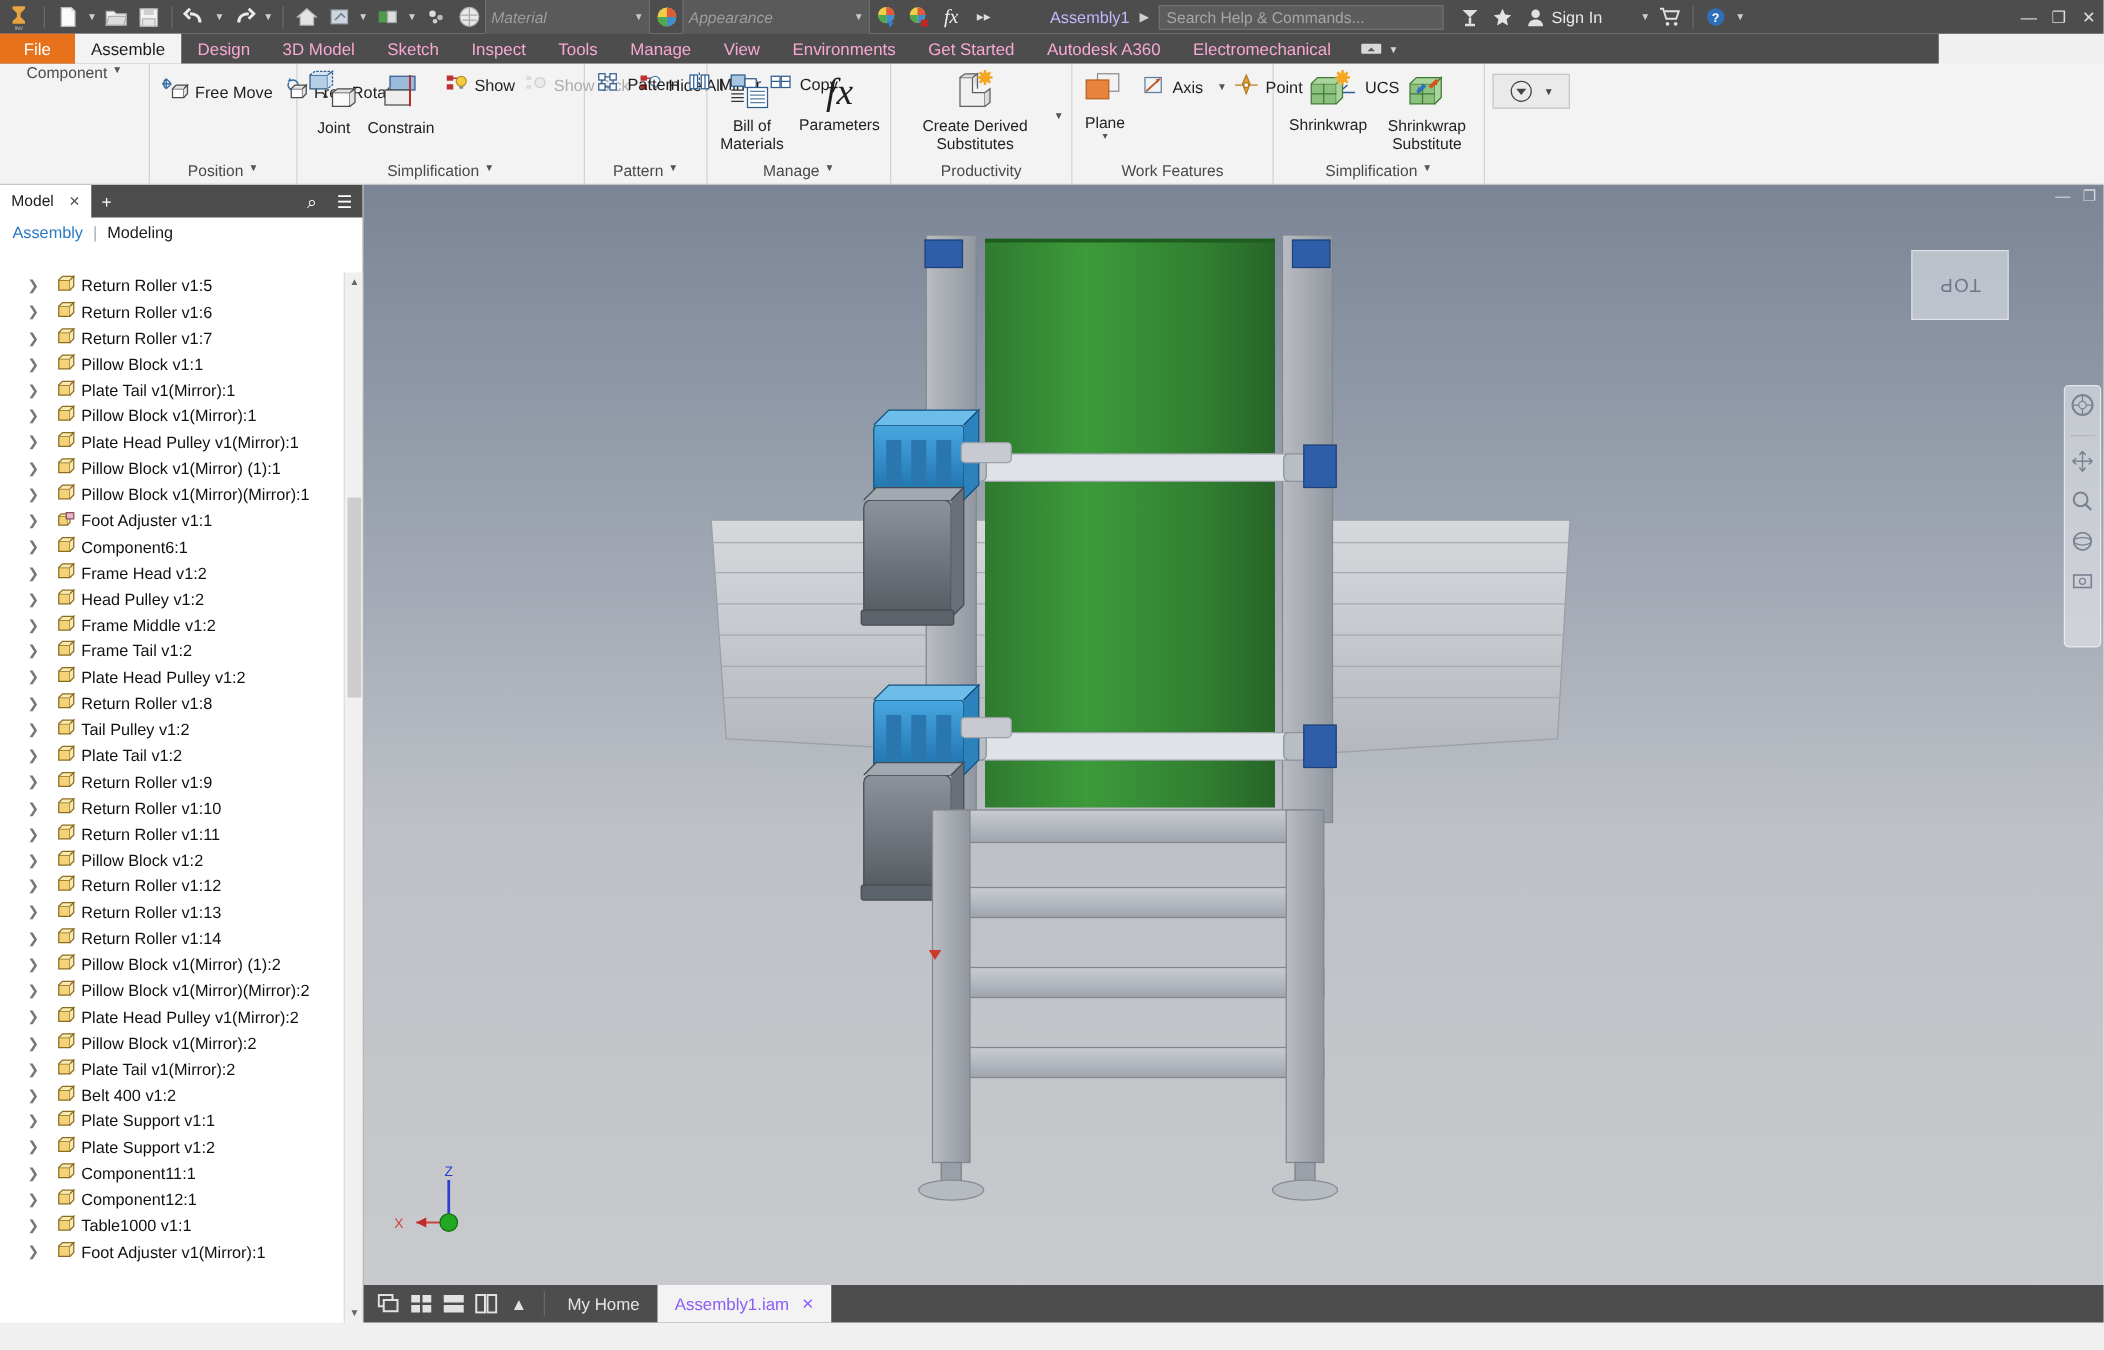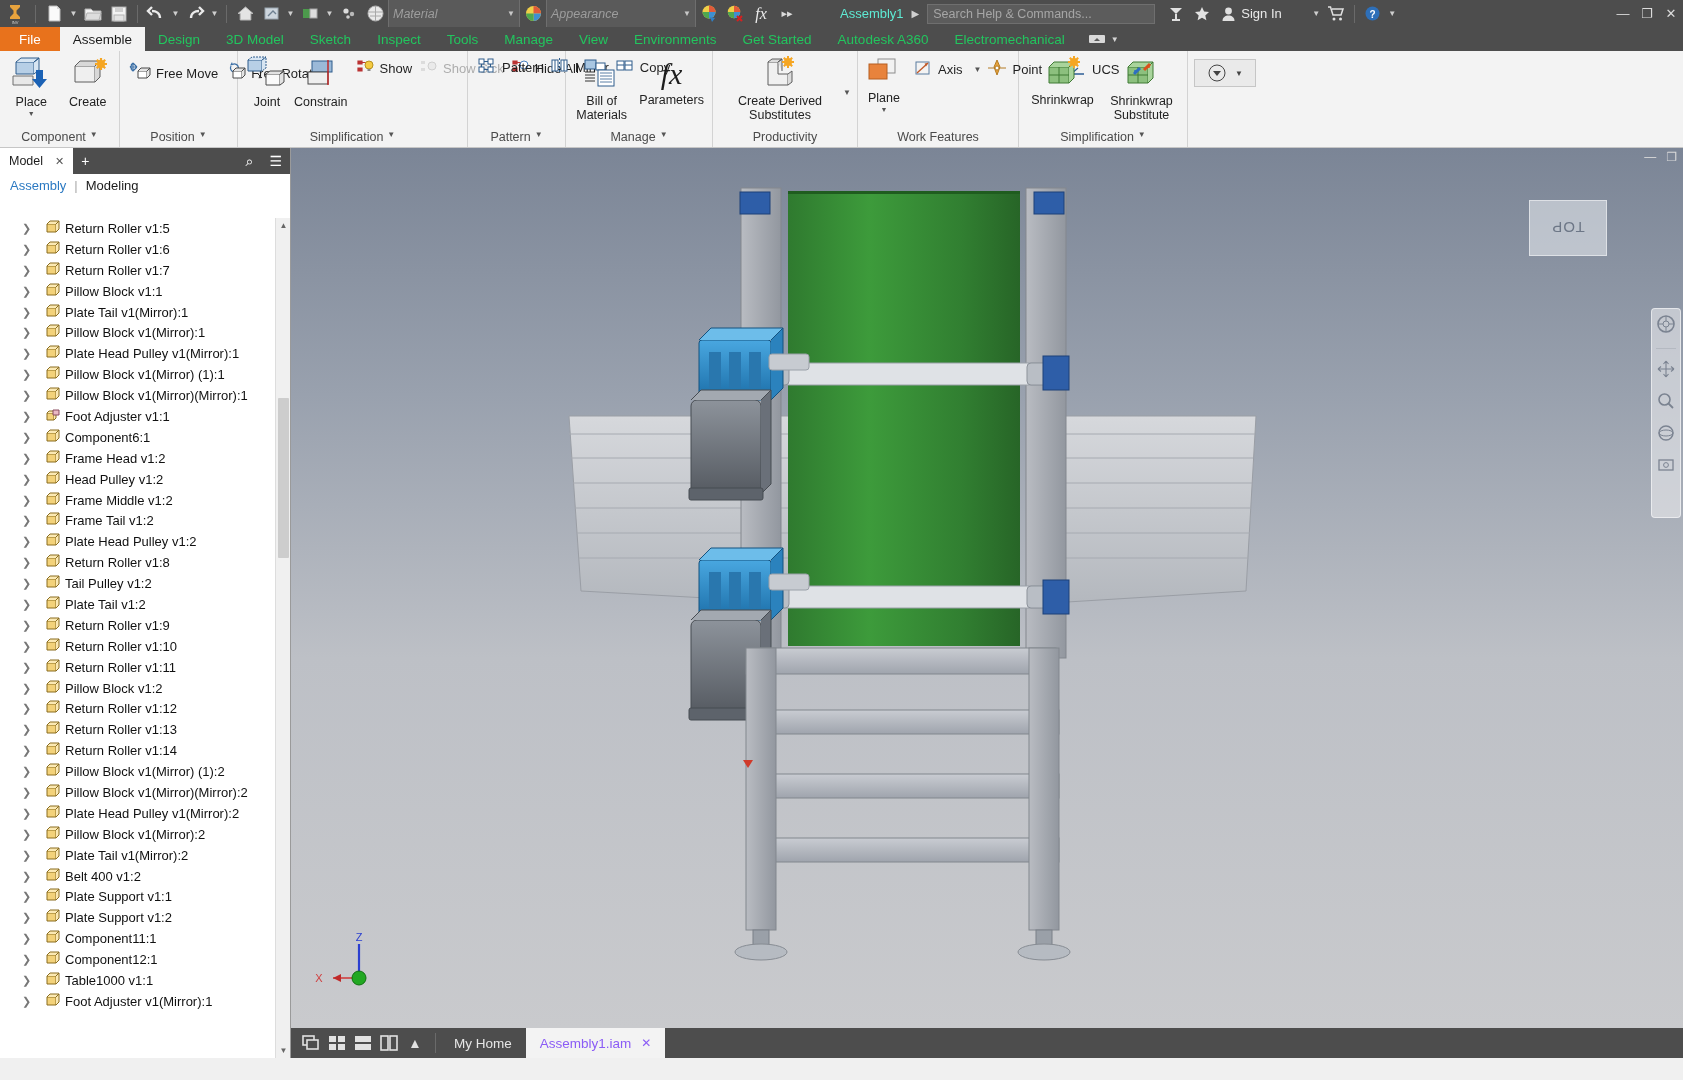--- a/index.html
+++ b/index.html
@@ -25,36 +25,36 @@
   .app-logo { width: 30px; height: 26px; display:flex; align-items:center; justify-content:center; }
   .combo {
     height: 19px; background: #5a5a5a; border: 1px solid #6e6e6e; color: #9d9d9d;
     font-style: italic; font-size: 12.5px; display: flex; align-items: center;
     padding: 16px 4px; position: relative;
   }
   .combo .cv { flex: 1; }
   .combo .ca { font-size: 8px; color: #c8c8c8; font-style: normal; }
   .combo.material { width: 132px; }
   .combo.appearance { width: 150px; }
-  .doc-title { font-size: 13px; color: #5eead4; margin-left: 10px; white-space: nowrap; text-align: right;}
+  .doc-title { font-size: 13px; color: #c4b5fd; margin-left: 10px; white-space: nowrap; text-align: right;}
   .arrow-r { font-size: 10px; color: #cfcfcf; margin: 0 8px; }
   .search-box {
     width: 228px; height: 20px; background: #5c5c5c; border: 1px solid #6f6f6f;
     color: #a6a6a6; font-size: 12.5px; display: flex; align-items: center; padding: 0 5px;
   }
   .signin { font-size: 13px; color: #e9e9e9; white-space: nowrap; }
   .winbtn { width: 24px; height: 26px; display:flex; align-items:center; justify-content:center;
     color: #dcdcdc; font-size: 13px;}
 
   
   .rtabs {
-    position: absolute; top: 27px; left: 0; width: 1683px; height: 24px;
+    position: absolute; top: 27px; left: 0; width: 1551px; height: 24px;
     background: #4d4d4d; display: flex; align-items: stretch; font-size: 13.5px;
   }
-  .rtab { padding: 0 13px; display: flex; align-items: center; color: #22c55e; white-space: nowrap;}
+  .rtab { padding: 0 13px; display: flex; align-items: center; color: #f9a8d4; white-space: nowrap;}
   .rtab.file { background: #e8721c; color: #fff; font-weight: normal; padding: 0 19px; }
   .rtab.active { background: #f3f3f3; color: #1b1b1b; }
   .rtab-end { margin-left: 10px; display:flex; align-items:center; gap:5px; color:#d4d4d4; }
 
   
   .ribbon {
     position: absolute; top: 51px; left: 0; width: 1683px; height: 97px;
     background: #f3f3f3; display: flex; align-items: stretch;
     border-bottom: 1px solid #c6c6c6;
   }
@@ -340,43 +340,20 @@
           <rect x="1" y="3" width="16" height="8" rx="1" fill="#d9d9d9"></rect>
           <path d="M6 9l3-3 3 3z" fill="#5a5a5a"></path>
         </svg>
       <span style="font-size:8px;">▼</span>
     </div>
   </div>
 
   <div class="ribbon">
 
     <div class="panel" style="width:120px">
-      <div class="pbody" style="justify-content:center;gap:6px;">
-        <div class="bigbtn">
-          <svg width="42" height="38" viewBox="0 0 42 38">
-            <path d="M6 6h18v12H6z" fill="#b7cfe6" stroke="#2f5d8c"></path>
-            <path d="M6 6l5-4h18l-5 4M24 6l5-4v12l-5 4" fill="#d7e5f2" stroke="#2f5d8c"></path>
-            <path d="M3 20h20v9H3z" fill="#e8e8e8" stroke="#6f6f6f"></path>
-            <path d="M26 14h7v9h4l-7.5 9L22 23h4z" fill="#1b62b5"></path>
-          </svg>
-          <span class="lbl">Place</span>
-          <span class="dd">▼</span>
-        </div>
-        <div class="bigbtn">
-          <svg width="42" height="38" viewBox="0 0 42 38">
-            <path d="M8 10h20v16H8z" fill="#efefef" stroke="#5e5e5e"></path>
-            <path d="M8 10l5-5h20l-5 5M28 10l5-5v16l-5 5" fill="#d8d8d8" stroke="#5e5e5e"></path>
-            <g transform="translate(28,2)">
-              <circle cx="6" cy="6" r="4" fill="#f5a623"></circle>
-              <path d="M6 0v12M0 6h12M1.8 1.8l8.4 8.4M10.2 1.8l-8.4 8.4" stroke="#f5a623" stroke-width="2.2"></path>
-            </g>
-          </svg>
-          <span class="lbl">Create</span>
-        </div>
-      </div>
       <div class="ptitle">
         <span>Component</span>
         <span class="caret">▼</span>
       </div>
     </div>
 
     <div class="panel" style="width:118px">
       <div class="pbody" style="align-items:flex-start;padding-top:10px;">
         <div class="smcol">
           <div class="smrow">

